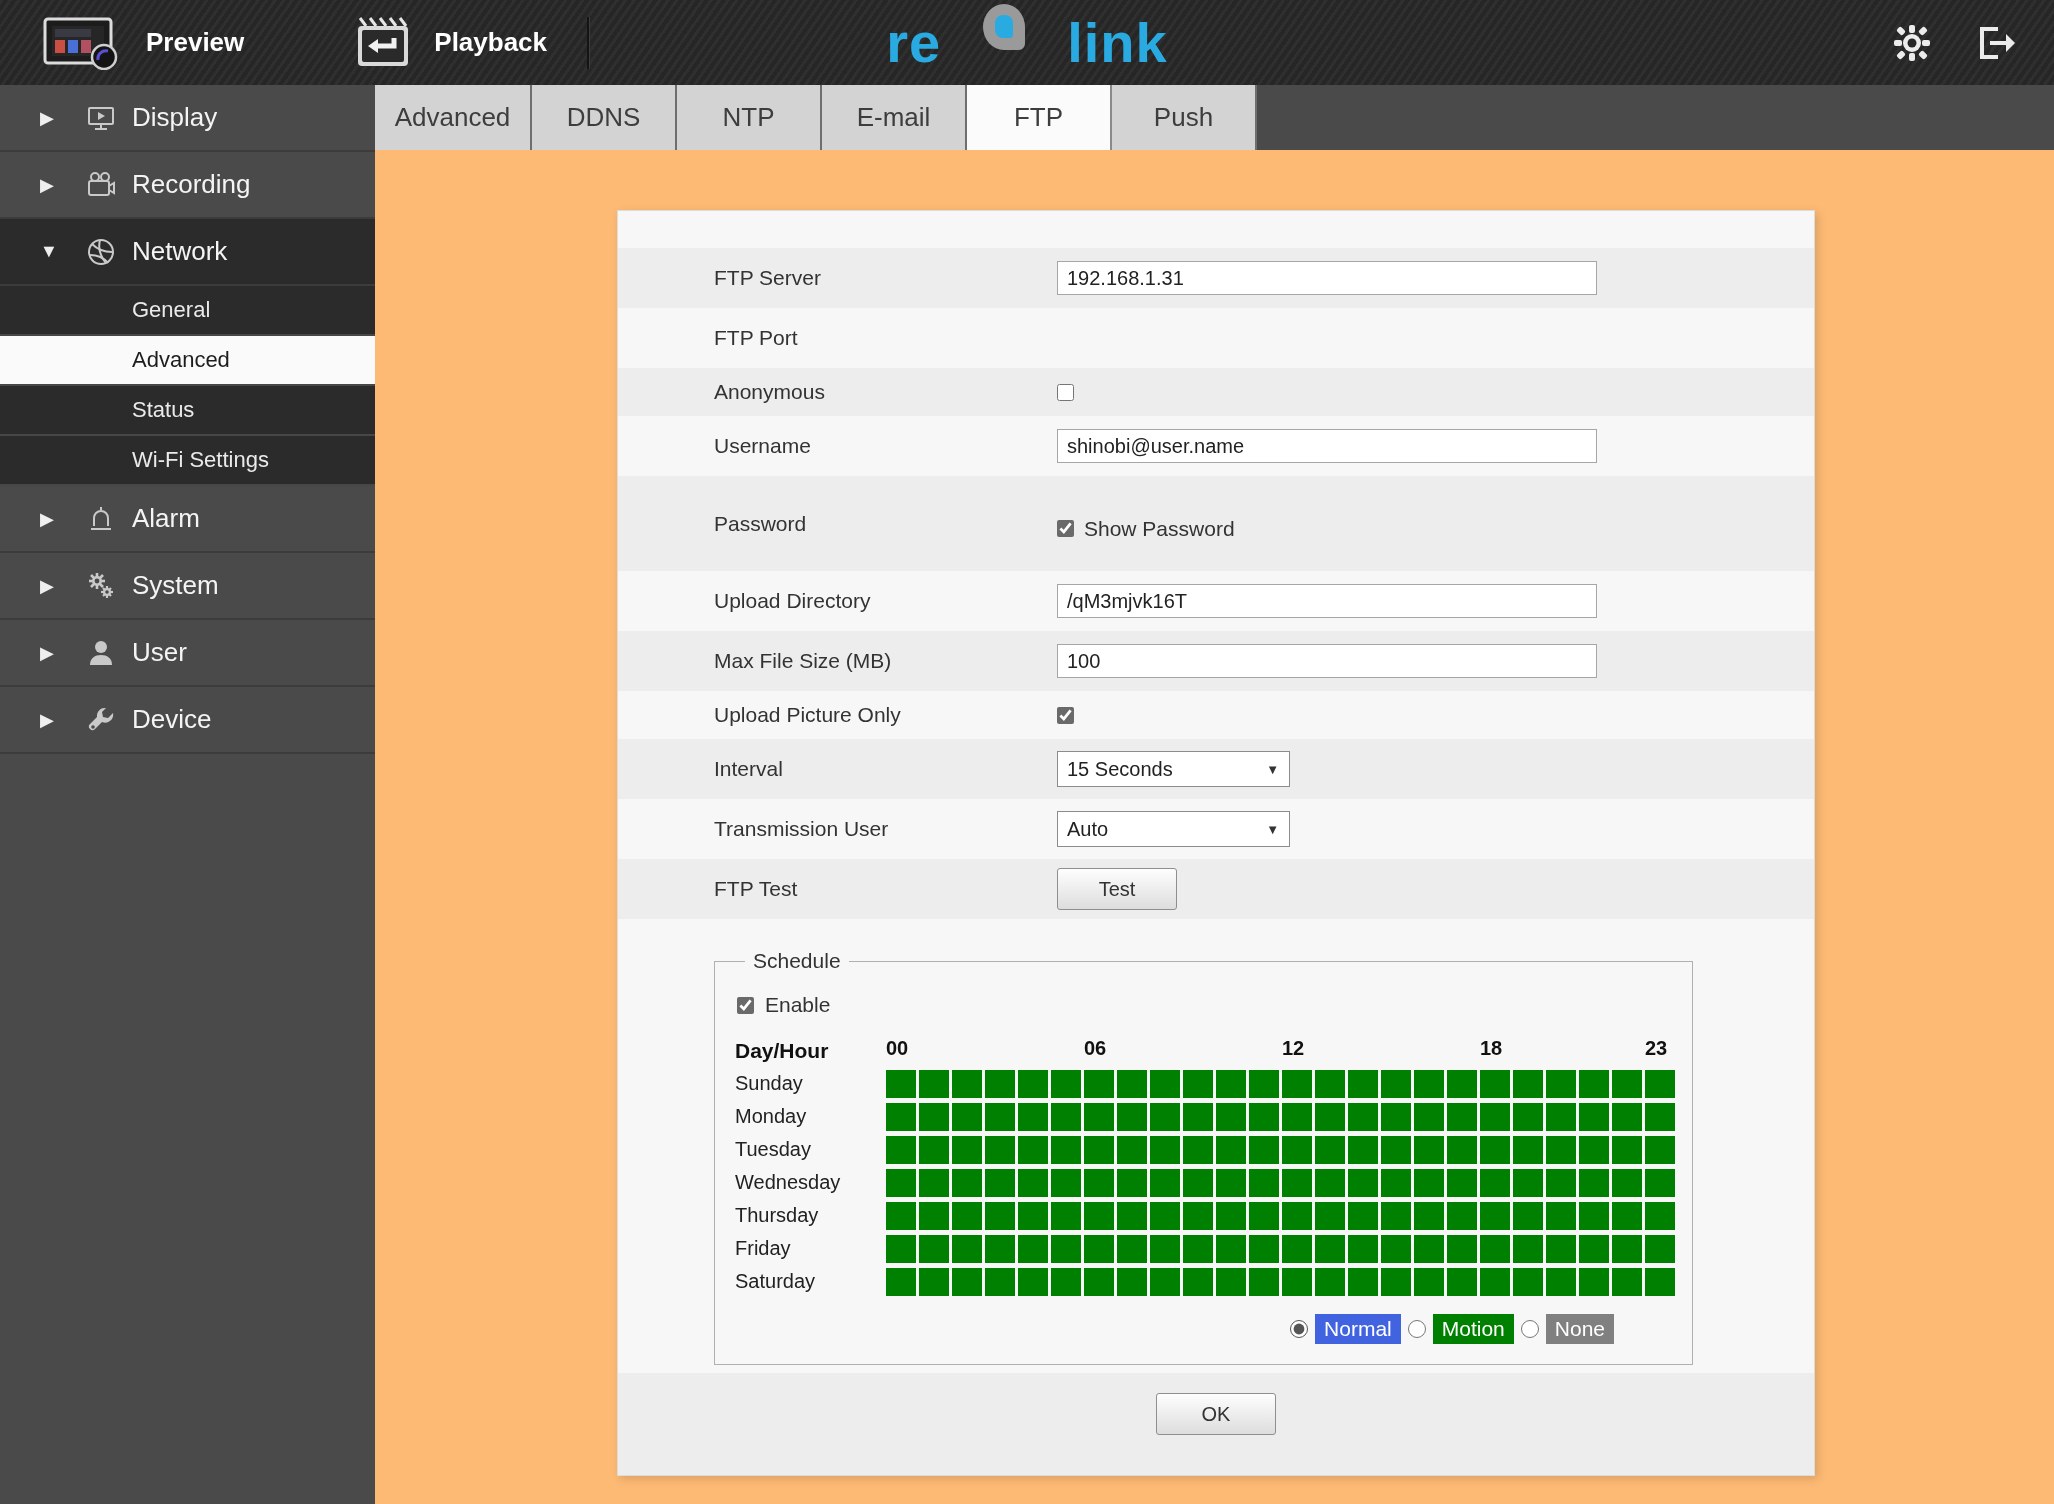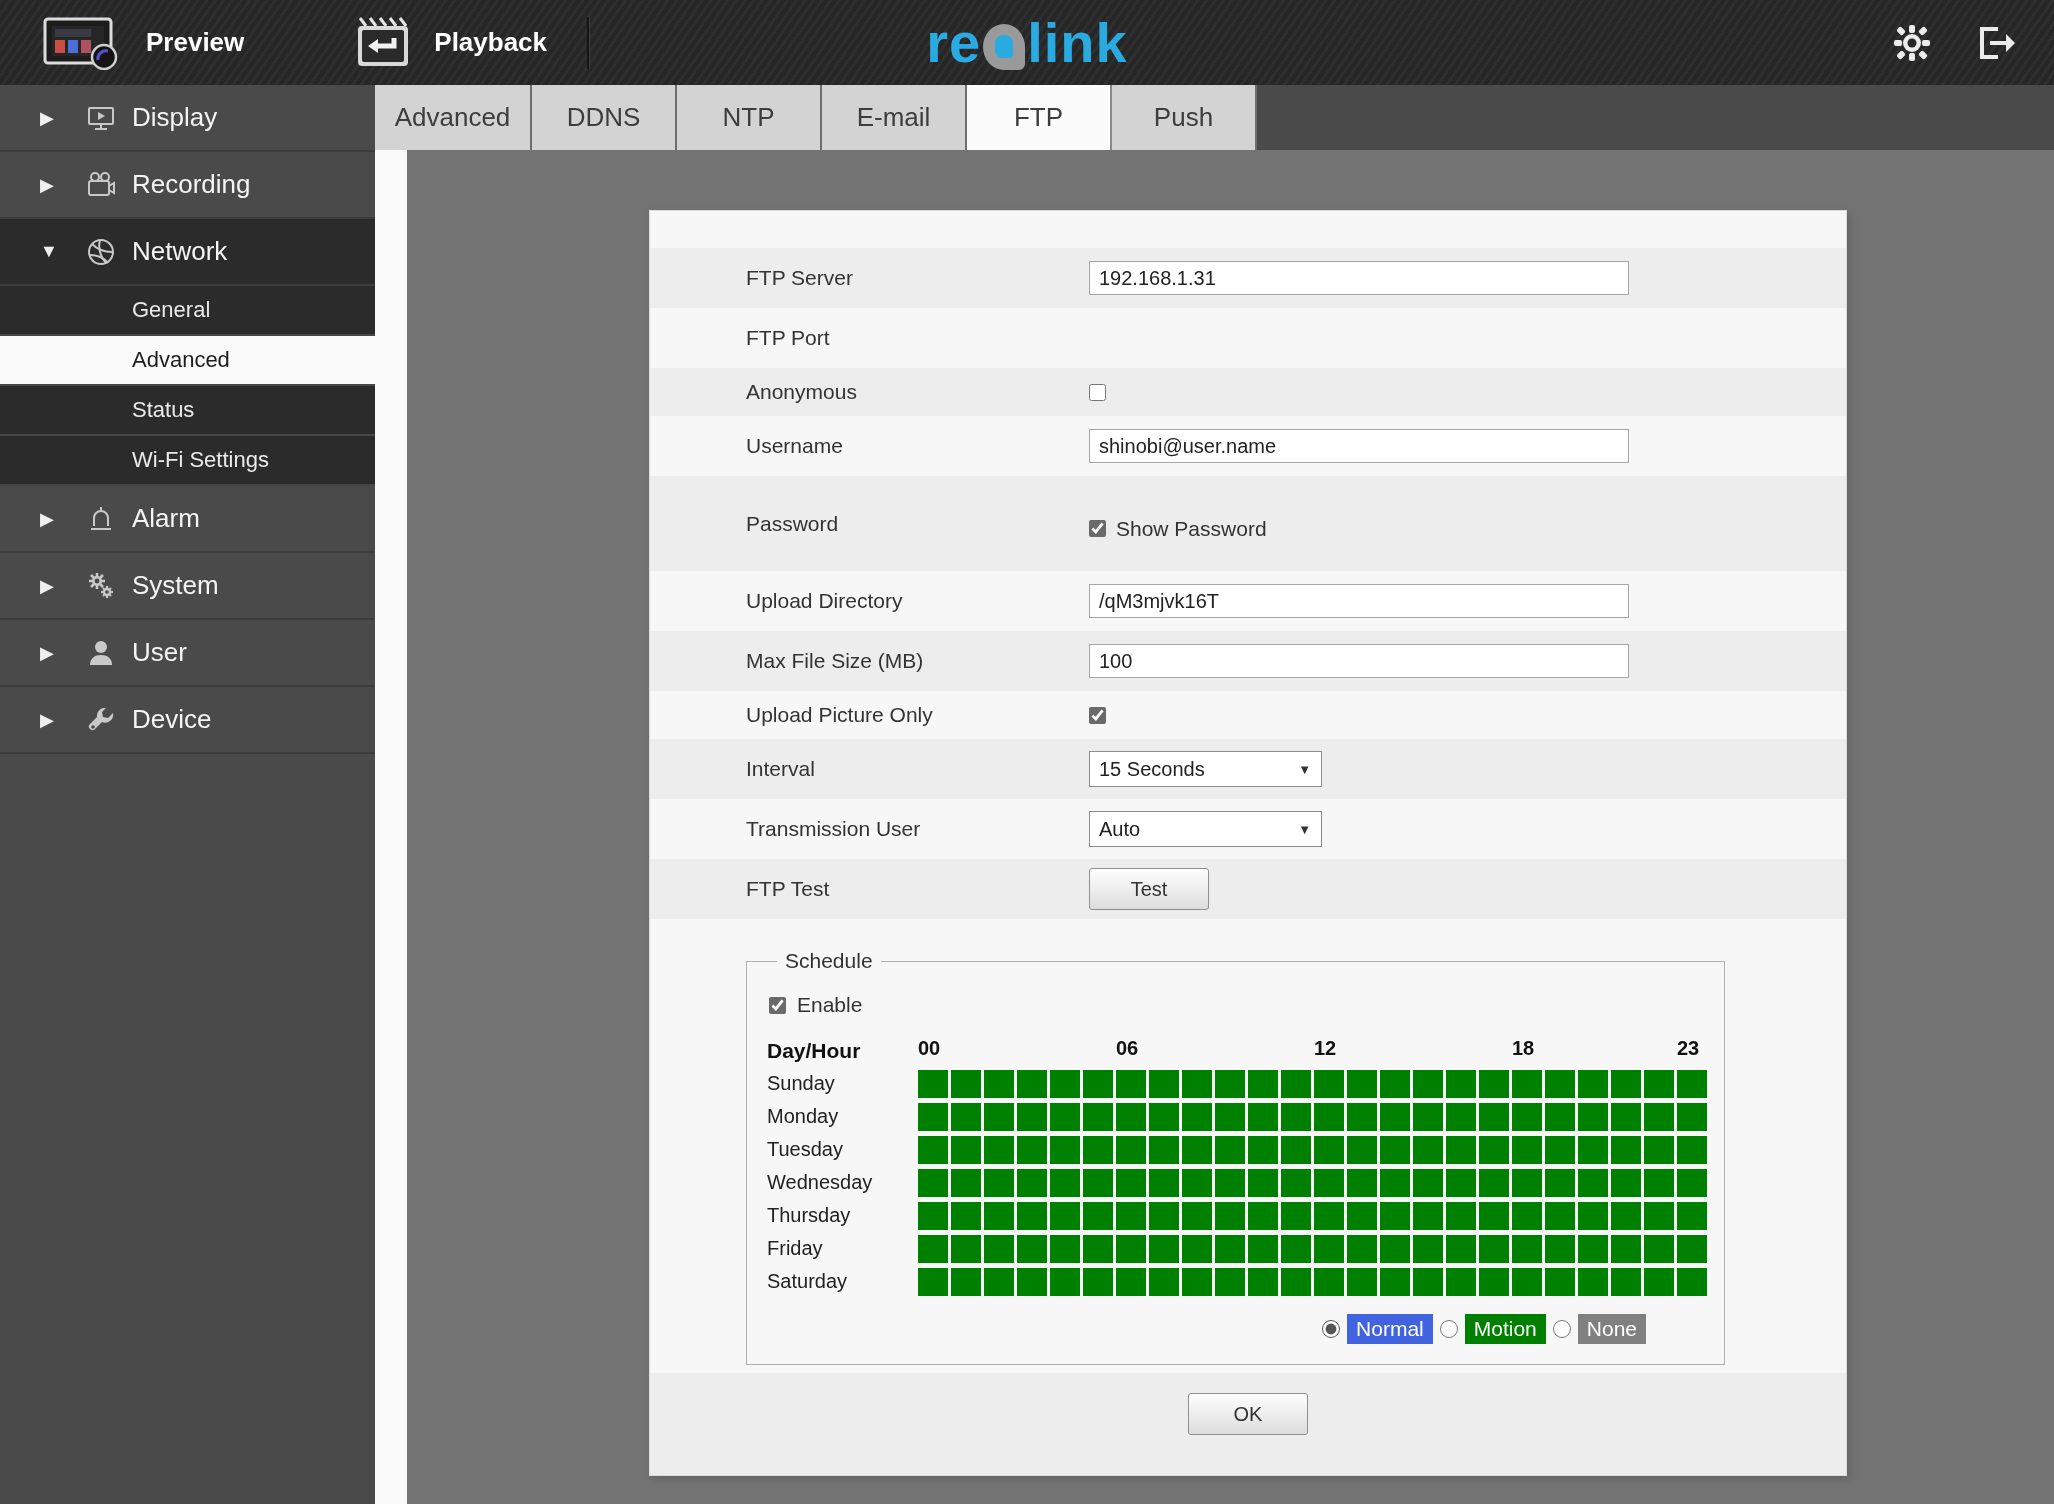--- a/index.html
+++ b/index.html
@@ -12,21 +12,21 @@
   .topbar{
     position:absolute;left:0;top:0;width:2054px;height:85px;
     background:repeating-linear-gradient(125deg,#2f2f2f 0 3px,#262626 3px 7px);
     display:flex;align-items:center;z-index:5;
   }
   .topbar .navitem{display:flex;align-items:center;cursor:pointer;}
   .topbar .navlabel{color:#fff;font-size:26px;font-weight:bold;margin-left:22px;}
   .tb-divider{width:2px;height:52px;background:#141414;border-right:1px solid #3d3d3d;margin-left:40px;}
   .logo{
     position:absolute;left:0;right:0;top:0;height:85px;display:flex;
-    align-items:center;justify-content:center;pointer-events:none;
+    align-items:flex-start;justify-content:center;pointer-events:none;gap:40px;
   }
   .logo .blue{color:#29abe2;font-size:56px;font-weight:bold;letter-spacing:1px;line-height:85px;}
   .logo .o-mark{
     display:inline-block;width:42px;height:46px;background:#9a9a9a;
     border-radius:50% 50% 14% 50%;position:relative;margin:0 2px;top:4px;
   }
   .logo .o-mark i{
     position:absolute;left:12px;top:11px;width:18px;height:23px;
     background:#29abe2;border-radius:8px 8px 3px 8px;
   }
@@ -51,21 +51,21 @@
   .sub-item.selected .s-label{color:#1d1d1d;}
   
   .tabbar{position:absolute;left:375px;right:0;top:85px;height:65px;background:#4a4a4a;display:flex;z-index:3;}
   .tab{
     width:145px;height:65px;background:#d3d3d3;color:#3d3d3d;font-size:26px;
     display:flex;align-items:center;justify-content:center;cursor:pointer;
     border-right:2px solid #6e6e6e;box-sizing:border-box;
   }
   .tab.active{background:#fbfbfb;border-right:2px solid #8a8a8a;}
   
-  .content{position:absolute;left:375px;top:150px;right:0;bottom:0;background:#737373;margin-left:32px;}
+  .content{position:absolute;left:375px;top:150px;right:0;bottom:0;background:#fdba74;}
   .panel{
     position:absolute;left:242px;top:60px;width:1198px;
     background:#f7f7f7;border:1px solid #dcdcdc;box-sizing:border-box;
     box-shadow:3px 3px 9px rgba(0,0,0,0.14);
   }
   .panel-spacer{height:37px;}
   .frow{display:flex;align-items:center;height:60px;}
   .frow.alt{background:#ededed;}
   .frow.thin{height:48px;}
   .frow.tall{height:95px;align-items:center;}

